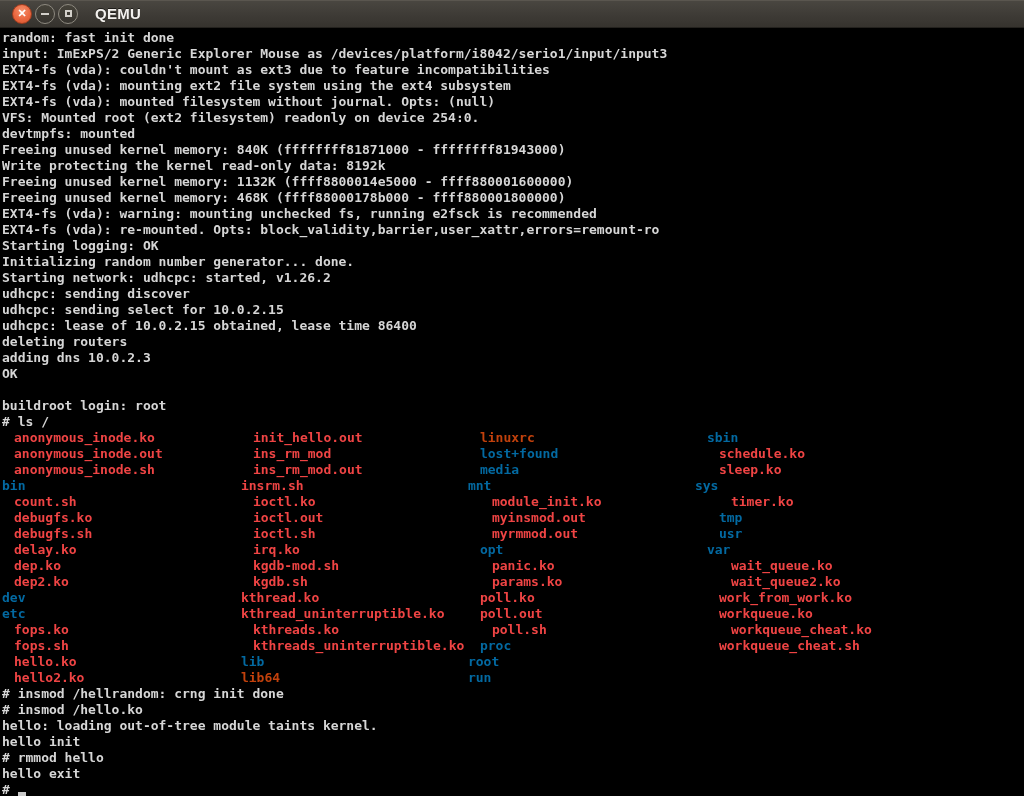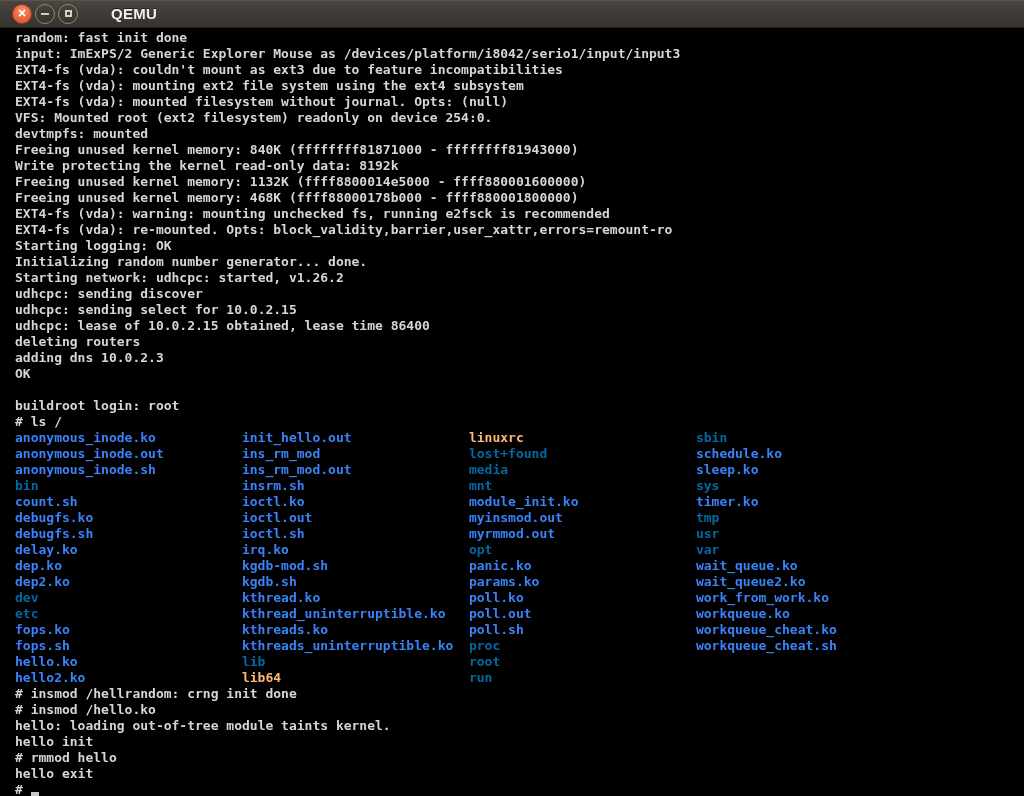--- a/index.html
+++ b/index.html
@@ -27,35 +27,35 @@
     border:1px solid #a03c1e;
     color:#fff;font-size:11px;font-weight:bold;line-height:1;
   }
   .wbtn.min,.wbtn.max{
     background:linear-gradient(180deg,#454239 0%,#37342f 100%);
     border:1px solid #8d897f;
   }
   .glyph-minus{display:block;width:8px;height:2px;background:#d2cfc9;}
   .glyph-square{display:block;width:7px;height:7px;border:2px solid #d2cfc9;box-sizing:border-box;}
   .titletext{
-    margin-left:33px;color:#f3f1ee;font-weight:bold;font-size:15px;
+    margin-left:17px;color:#f3f1ee;font-weight:bold;font-size:15px;
     text-shadow:0 -1px 0 rgba(0,0,0,.55);letter-spacing:.3px;
   }
   .terminal{
     position:absolute;top:28px;left:0;right:0;bottom:0;
     background:#000;color:#d6d6d6;
     font-family:"DejaVu Sans Mono",monospace;
     font-size:13px;line-height:16px;font-weight:bold;
-    padding:2px 0 0 15px;white-space:pre;overflow:hidden;
+    padding:2px 0 0 2px;white-space:pre;overflow:hidden;
   }
   .line{height:16px;}
   .cell{display:inline-block;width:29ch;vertical-align:top;}
-  .c-green{color:#3b82f6;}
+  .c-green{color:#ef4444;margin-left:12px;}
   .c-blue{color:#0369a1;}
-  .c-cyan{color:#fdba74;}
+  .c-cyan{color:#c2410c;}
   .cursor{
     display:inline-block;width:8px;height:5px;background:#c9c9c9;
     vertical-align:-3px;margin-left:8px;
   }
 </style>
 </head>
 <body>
 
 <div class="window">
   <div class="titlebar">

